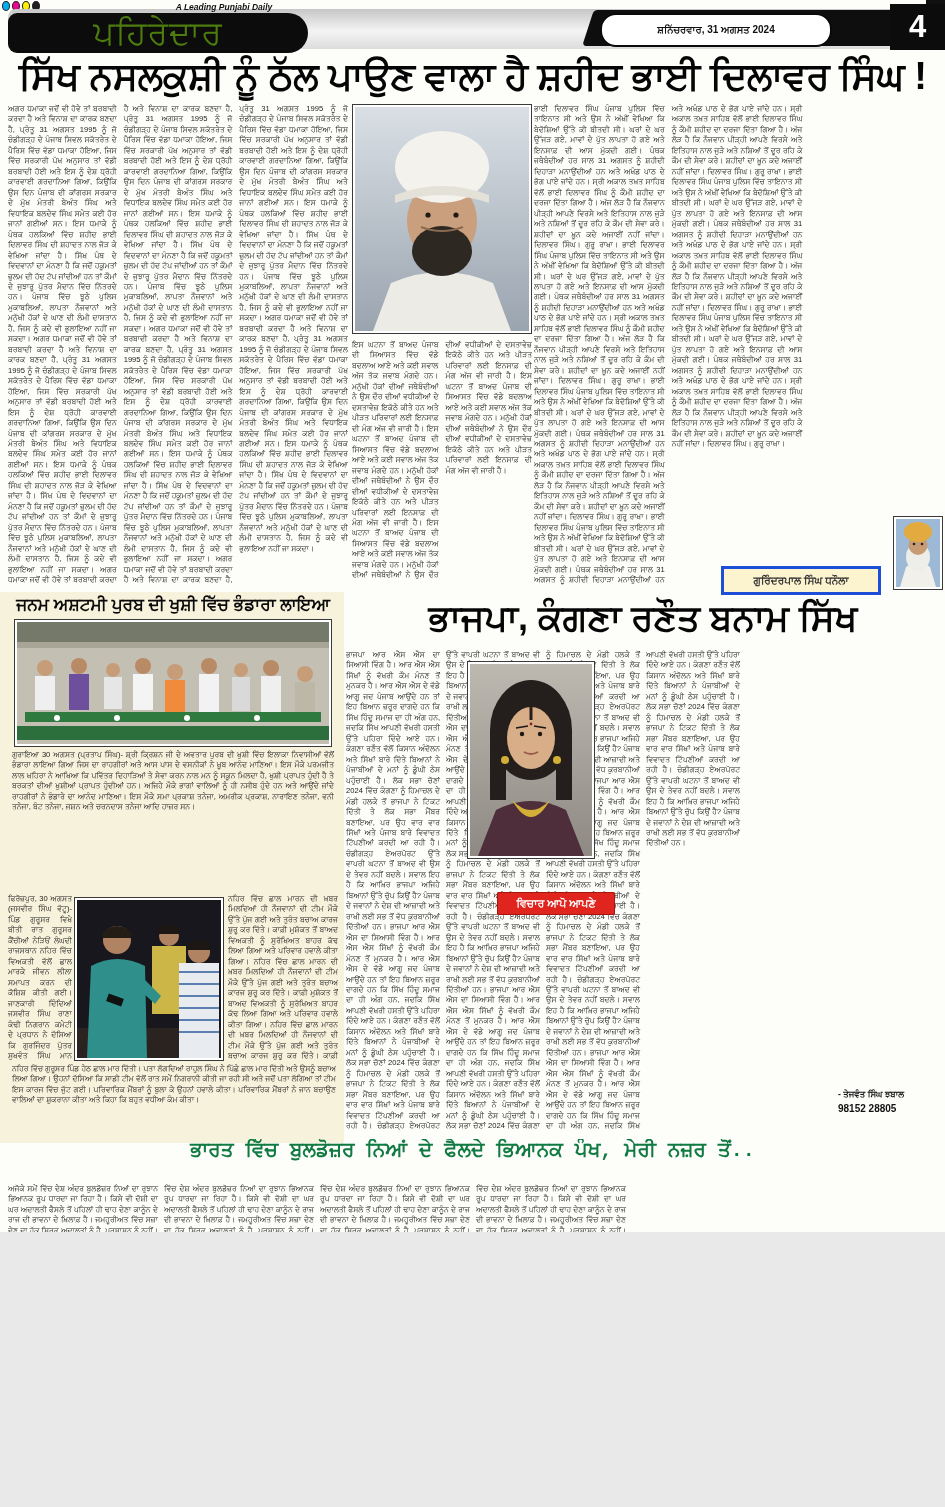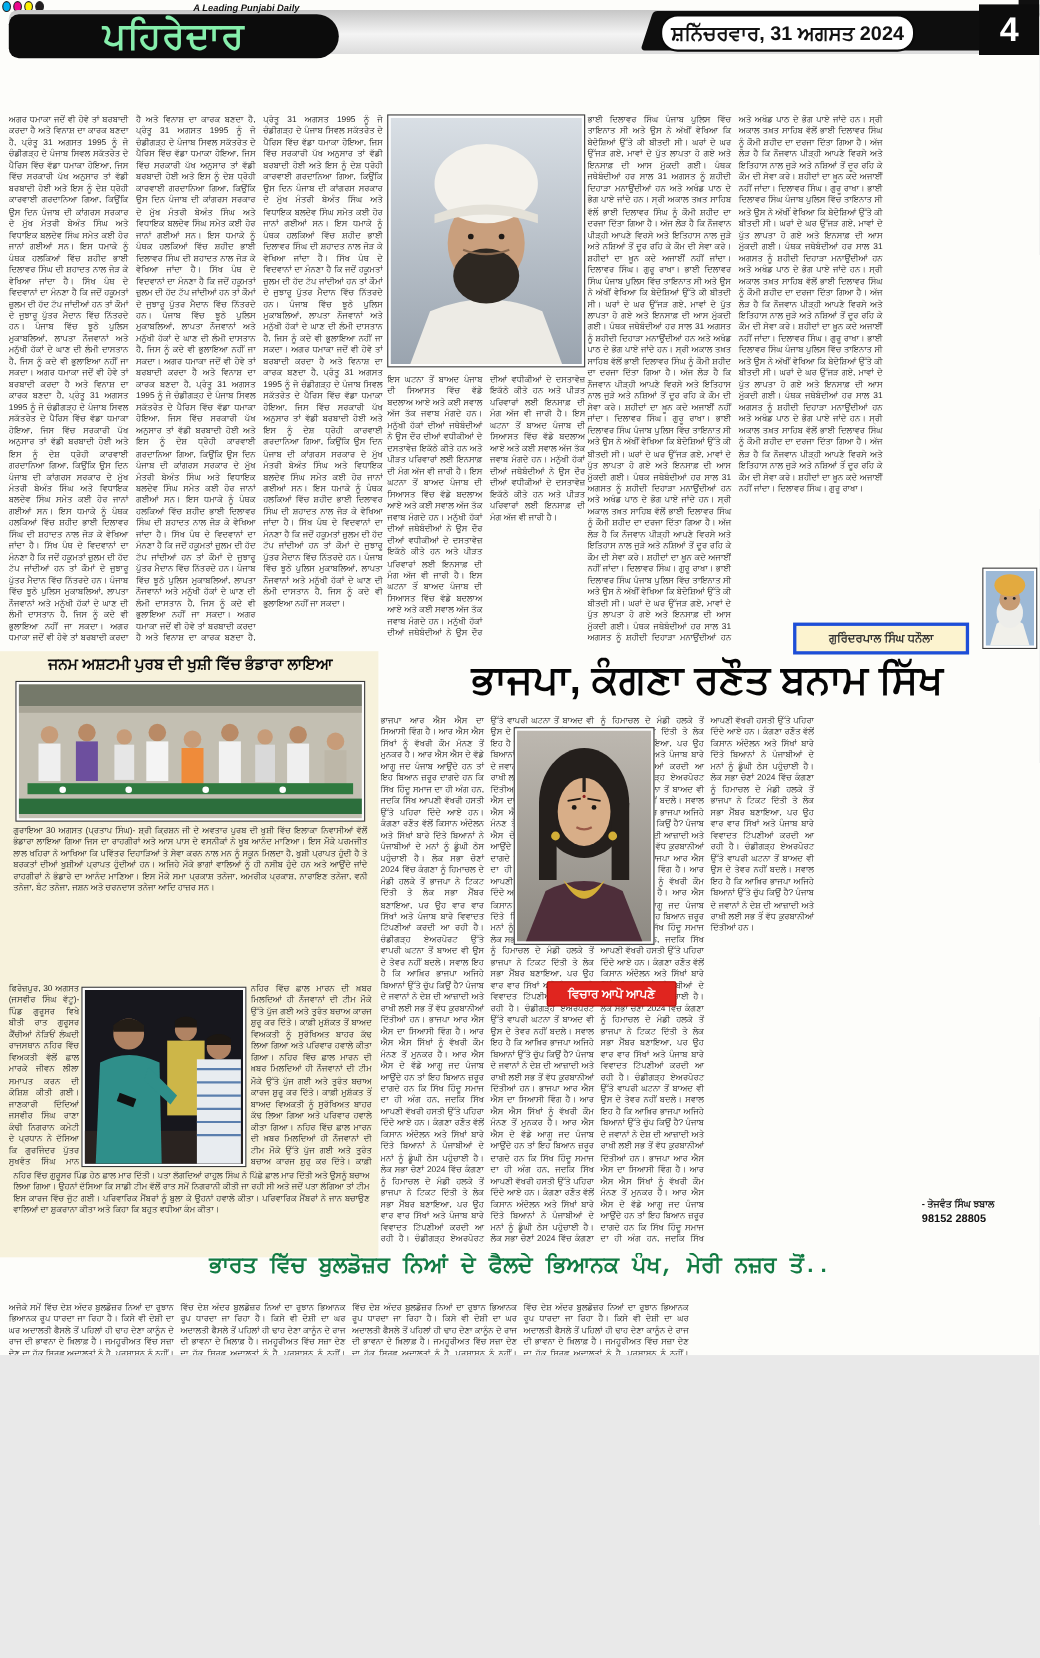--- a/index.html
+++ b/index.html
@@ -12,25 +12,25 @@
   .c6{column-count:6;column-gap:6px;}
   .photo{border:1px solid #3a3a3a;background:#fff;padding:2px;box-sizing:border-box;}
   .photo svg{display:block;width:100%;height:100%;}
   
   .corner-tr{right:0;top:0;width:19px;height:15px;background:#101010;}
   .corner-tl{left:2px;top:1px;display:flex;gap:2px;}
   .mini-dot{width:6px;height:8px;border-radius:50%;border:1px solid #222;}
   .band{left:8px;top:9px;width:930px;height:40px;border-radius:8px;
         background:linear-gradient(180deg,#c6c6c6,#f4f4f4 55%,#dcdcdc);}
   .masthead{left:8px;top:13px;width:300px;height:40px;background:#0c0c0c;border-radius:10px 22px 22px 10px;
-            display:flex;align-items:center;justify-content:center;color:#86efac;font-size:33px;font-weight:700;letter-spacing:1px;}
+            display:flex;align-items:center;justify-content:center;color:#4d7c0f;font-size:33px;font-weight:400;letter-spacing:1px;}
   .tagline{left:138px;top:2px;width:172px;text-align:center;font-size:8.5px;font-style:italic;font-weight:700;color:#111;}
   .date-slant{left:588px;top:10px;width:352px;height:36px;background:#0e0e0e;transform:skewX(-18deg);border-radius:4px;}
   .date-pill{left:600px;top:13px;width:228px;height:30px;background:#fff;border:2px solid #0a0a0a;border-radius:16px;
-             display:flex;align-items:center;justify-content:center;font-size:18px;font-weight:700;color:#111;}
+             display:flex;align-items:center;justify-content:center;font-size:10px;font-weight:700;color:#111;}
   .page-box{left:890px;top:4px;width:55px;height:46px;background:#0c0c0c;display:flex;align-items:center;justify-content:center;
             color:#fff;font-size:31px;font-weight:800;}
   .h1{left:10px;top:55px;width:925px;height:47px;font-size:38px;font-weight:800;text-align:center;
       letter-spacing:-0.5px;color:#050505;white-space:nowrap;overflow:hidden;}
   
   .lc-bg{left:0;top:592px;width:344px;height:551px;background:#f7f2dc;}
   .h-sub{font-weight:800;text-align:center;color:#0a0a0a;}
   .byline-box{background:#fcf3cf;border:3px solid #1d4ed8;display:flex;align-items:center;justify-content:center;
               font-size:10.5px;font-weight:700;color:#333;}
   .k-h{left:345px;top:597px;width:596px;height:48px;font-size:36px;font-weight:800;text-align:center;color:#050505;white-space:nowrap;overflow:hidden;}
@@ -61,20 +61,21 @@
   </div>
   <div class="abs corner-tr"></div>
 
   <div class="abs band"></div>
   <div class="abs tagline">A Leading Punjabi Daily</div>
   <div class="abs masthead">ਪਹਿਰੇਦਾਰ</div>
   <div class="abs date-slant"></div>
   <div class="abs date-pill">ਸ਼ਨਿੱਚਰਵਾਰ, 31 ਅਗਸਤ 2024</div>
   <div class="abs page-box">4</div>
 
+  <div class="abs h1">ਸਿੱਖ ਨਸਲਕੁਸ਼ੀ ਨੂੰ ਠੱਲ ਪਾਉਣ ਵਾਲਾ ਹੈ ਸ਼ਹੀਦ ਭਾਈ ਦਿਲਾਵਰ ਸਿੰਘ !</div>
 
   <div class="abs txt c3" style="left:8px;top:104px;width:340px;height:482px;">ਅਗਰ ਧਮਾਕਾ ਜਦੋਂ ਵੀ ਹੋਵੇ ਤਾਂ ਬਰਬਾਦੀ ਕਰਦਾ ਹੈ ਅਤੇ ਵਿਨਾਸ਼ ਦਾ ਕਾਰਕ ਬਣਦਾ ਹੈ, ਪ੍ਰੰਤੂ 31 ਅਗਸਤ 1995 ਨੂੰ ਜੋ ਚੰਡੀਗੜ੍ਹ ਦੇ ਪੰਜਾਬ ਸਿਵਲ ਸਕੱਤਰੇਤ ਦੇ ਪੈਰਿਸ ਵਿੱਚ ਵੱਡਾ ਧਮਾਕਾ ਹੋਇਆ, ਜਿਸ ਵਿੱਚ ਸਰਕਾਰੀ ਪੱਖ ਅਨੁਸਾਰ ਤਾਂ ਵੱਡੀ ਬਰਬਾਦੀ ਹੋਈ ਅਤੇ ਇਸ ਨੂੰ ਦੇਸ਼ ਧ੍ਰੋਹੀ ਕਾਰਵਾਈ ਗਰਦਾਨਿਆ ਗਿਆ, ਕਿਉਂਕਿ ਉਸ ਦਿਨ ਪੰਜਾਬ ਦੀ ਕਾਂਗਰਸ ਸਰਕਾਰ ਦੇ ਮੁੱਖ ਮੰਤਰੀ ਬੇਅੰਤ ਸਿੰਘ ਅਤੇ ਵਿਧਾਇਕ ਬਲਦੇਵ ਸਿੰਘ ਸਮੇਤ ਕਈ ਹੋਰ ਜਾਨਾਂ ਗਈਆਂ ਸਨ। ਇਸ ਧਮਾਕੇ ਨੂੰ ਪੰਥਕ ਹਲਕਿਆਂ ਵਿੱਚ ਸ਼ਹੀਦ ਭਾਈ ਦਿਲਾਵਰ ਸਿੰਘ ਦੀ ਸ਼ਹਾਦਤ ਨਾਲ ਜੋੜ ਕੇ ਵੇਖਿਆ ਜਾਂਦਾ ਹੈ। ਸਿੱਖ ਪੰਥ ਦੇ ਵਿਦਵਾਨਾਂ ਦਾ ਮੰਨਣਾ ਹੈ ਕਿ ਜਦੋਂ ਹਕੂਮਤਾਂ ਜ਼ੁਲਮ ਦੀ ਹੱਦ ਟੱਪ ਜਾਂਦੀਆਂ ਹਨ ਤਾਂ ਕੌਮਾਂ ਦੇ ਜੁਝਾਰੂ ਪੁੱਤਰ ਮੈਦਾਨ ਵਿੱਚ ਨਿੱਤਰਦੇ ਹਨ। ਪੰਜਾਬ ਵਿੱਚ ਝੂਠੇ ਪੁਲਿਸ ਮੁਕਾਬਲਿਆਂ, ਲਾਪਤਾ ਨੌਜਵਾਨਾਂ ਅਤੇ ਮਨੁੱਖੀ ਹੱਕਾਂ ਦੇ ਘਾਣ ਦੀ ਲੰਮੀ ਦਾਸਤਾਨ ਹੈ, ਜਿਸ ਨੂੰ ਕਦੇ ਵੀ ਭੁਲਾਇਆ ਨਹੀਂ ਜਾ ਸਕਦਾ। ਅਗਰ ਧਮਾਕਾ ਜਦੋਂ ਵੀ ਹੋਵੇ ਤਾਂ ਬਰਬਾਦੀ ਕਰਦਾ ਹੈ ਅਤੇ ਵਿਨਾਸ਼ ਦਾ ਕਾਰਕ ਬਣਦਾ ਹੈ, ਪ੍ਰੰਤੂ 31 ਅਗਸਤ 1995 ਨੂੰ ਜੋ ਚੰਡੀਗੜ੍ਹ ਦੇ ਪੰਜਾਬ ਸਿਵਲ ਸਕੱਤਰੇਤ ਦੇ ਪੈਰਿਸ ਵਿੱਚ ਵੱਡਾ ਧਮਾਕਾ ਹੋਇਆ, ਜਿਸ ਵਿੱਚ ਸਰਕਾਰੀ ਪੱਖ ਅਨੁਸਾਰ ਤਾਂ ਵੱਡੀ ਬਰਬਾਦੀ ਹੋਈ ਅਤੇ ਇਸ ਨੂੰ ਦੇਸ਼ ਧ੍ਰੋਹੀ ਕਾਰਵਾਈ ਗਰਦਾਨਿਆ ਗਿਆ, ਕਿਉਂਕਿ ਉਸ ਦਿਨ ਪੰਜਾਬ ਦੀ ਕਾਂਗਰਸ ਸਰਕਾਰ ਦੇ ਮੁੱਖ ਮੰਤਰੀ ਬੇਅੰਤ ਸਿੰਘ ਅਤੇ ਵਿਧਾਇਕ ਬਲਦੇਵ ਸਿੰਘ ਸਮੇਤ ਕਈ ਹੋਰ ਜਾਨਾਂ ਗਈਆਂ ਸਨ। ਇਸ ਧਮਾਕੇ ਨੂੰ ਪੰਥਕ ਹਲਕਿਆਂ ਵਿੱਚ ਸ਼ਹੀਦ ਭਾਈ ਦਿਲਾਵਰ ਸਿੰਘ ਦੀ ਸ਼ਹਾਦਤ ਨਾਲ ਜੋੜ ਕੇ ਵੇਖਿਆ ਜਾਂਦਾ ਹੈ। ਸਿੱਖ ਪੰਥ ਦੇ ਵਿਦਵਾਨਾਂ ਦਾ ਮੰਨਣਾ ਹੈ ਕਿ ਜਦੋਂ ਹਕੂਮਤਾਂ ਜ਼ੁਲਮ ਦੀ ਹੱਦ ਟੱਪ ਜਾਂਦੀਆਂ ਹਨ ਤਾਂ ਕੌਮਾਂ ਦੇ ਜੁਝਾਰੂ ਪੁੱਤਰ ਮੈਦਾਨ ਵਿੱਚ ਨਿੱਤਰਦੇ ਹਨ। ਪੰਜਾਬ ਵਿੱਚ ਝੂਠੇ ਪੁਲਿਸ ਮੁਕਾਬਲਿਆਂ, ਲਾਪਤਾ ਨੌਜਵਾਨਾਂ ਅਤੇ ਮਨੁੱਖੀ ਹੱਕਾਂ ਦੇ ਘਾਣ ਦੀ ਲੰਮੀ ਦਾਸਤਾਨ ਹੈ, ਜਿਸ ਨੂੰ ਕਦੇ ਵੀ ਭੁਲਾਇਆ ਨਹੀਂ ਜਾ ਸਕਦਾ। ਅਗਰ ਧਮਾਕਾ ਜਦੋਂ ਵੀ ਹੋਵੇ ਤਾਂ ਬਰਬਾਦੀ ਕਰਦਾ ਹੈ ਅਤੇ ਵਿਨਾਸ਼ ਦਾ ਕਾਰਕ ਬਣਦਾ ਹੈ, ਪ੍ਰੰਤੂ 31 ਅਗਸਤ 1995 ਨੂੰ ਜੋ ਚੰਡੀਗੜ੍ਹ ਦੇ ਪੰਜਾਬ ਸਿਵਲ ਸਕੱਤਰੇਤ ਦੇ ਪੈਰਿਸ ਵਿੱਚ ਵੱਡਾ ਧਮਾਕਾ ਹੋਇਆ, ਜਿਸ ਵਿੱਚ ਸਰਕਾਰੀ ਪੱਖ ਅਨੁਸਾਰ ਤਾਂ ਵੱਡੀ ਬਰਬਾਦੀ ਹੋਈ ਅਤੇ ਇਸ ਨੂੰ ਦੇਸ਼ ਧ੍ਰੋਹੀ ਕਾਰਵਾਈ ਗਰਦਾਨਿਆ ਗਿਆ, ਕਿਉਂਕਿ ਉਸ ਦਿਨ ਪੰਜਾਬ ਦੀ ਕਾਂਗਰਸ ਸਰਕਾਰ ਦੇ ਮੁੱਖ ਮੰਤਰੀ ਬੇਅੰਤ ਸਿੰਘ ਅਤੇ ਵਿਧਾਇਕ ਬਲਦੇਵ ਸਿੰਘ ਸਮੇਤ ਕਈ ਹੋਰ ਜਾਨਾਂ ਗਈਆਂ ਸਨ। ਇਸ ਧਮਾਕੇ ਨੂੰ ਪੰਥਕ ਹਲਕਿਆਂ ਵਿੱਚ ਸ਼ਹੀਦ ਭਾਈ ਦਿਲਾਵਰ ਸਿੰਘ ਦੀ ਸ਼ਹਾਦਤ ਨਾਲ ਜੋੜ ਕੇ ਵੇਖਿਆ ਜਾਂਦਾ ਹੈ। ਸਿੱਖ ਪੰਥ ਦੇ ਵਿਦਵਾਨਾਂ ਦਾ ਮੰਨਣਾ ਹੈ ਕਿ ਜਦੋਂ ਹਕੂਮਤਾਂ ਜ਼ੁਲਮ ਦੀ ਹੱਦ ਟੱਪ ਜਾਂਦੀਆਂ ਹਨ ਤਾਂ ਕੌਮਾਂ ਦੇ ਜੁਝਾਰੂ ਪੁੱਤਰ ਮੈਦਾਨ ਵਿੱਚ ਨਿੱਤਰਦੇ ਹਨ। ਪੰਜਾਬ ਵਿੱਚ ਝੂਠੇ ਪੁਲਿਸ ਮੁਕਾਬਲਿਆਂ, ਲਾਪਤਾ ਨੌਜਵਾਨਾਂ ਅਤੇ ਮਨੁੱਖੀ ਹੱਕਾਂ ਦੇ ਘਾਣ ਦੀ ਲੰਮੀ ਦਾਸਤਾਨ ਹੈ, ਜਿਸ ਨੂੰ ਕਦੇ ਵੀ ਭੁਲਾਇਆ ਨਹੀਂ ਜਾ ਸਕਦਾ। ਅਗਰ ਧਮਾਕਾ ਜਦੋਂ ਵੀ ਹੋਵੇ ਤਾਂ ਬਰਬਾਦੀ ਕਰਦਾ ਹੈ ਅਤੇ ਵਿਨਾਸ਼ ਦਾ ਕਾਰਕ ਬਣਦਾ ਹੈ, ਪ੍ਰੰਤੂ 31 ਅਗਸਤ 1995 ਨੂੰ ਜੋ ਚੰਡੀਗੜ੍ਹ ਦੇ ਪੰਜਾਬ ਸਿਵਲ ਸਕੱਤਰੇਤ ਦੇ ਪੈਰਿਸ ਵਿੱਚ ਵੱਡਾ ਧਮਾਕਾ ਹੋਇਆ, ਜਿਸ ਵਿੱਚ ਸਰਕਾਰੀ ਪੱਖ ਅਨੁਸਾਰ ਤਾਂ ਵੱਡੀ ਬਰਬਾਦੀ ਹੋਈ ਅਤੇ ਇਸ ਨੂੰ ਦੇਸ਼ ਧ੍ਰੋਹੀ ਕਾਰਵਾਈ ਗਰਦਾਨਿਆ ਗਿਆ, ਕਿਉਂਕਿ ਉਸ ਦਿਨ ਪੰਜਾਬ ਦੀ ਕਾਂਗਰਸ ਸਰਕਾਰ ਦੇ ਮੁੱਖ ਮੰਤਰੀ ਬੇਅੰਤ ਸਿੰਘ ਅਤੇ ਵਿਧਾਇਕ ਬਲਦੇਵ ਸਿੰਘ ਸਮੇਤ ਕਈ ਹੋਰ ਜਾਨਾਂ ਗਈਆਂ ਸਨ। ਇਸ ਧਮਾਕੇ ਨੂੰ ਪੰਥਕ ਹਲਕਿਆਂ ਵਿੱਚ ਸ਼ਹੀਦ ਭਾਈ ਦਿਲਾਵਰ ਸਿੰਘ ਦੀ ਸ਼ਹਾਦਤ ਨਾਲ ਜੋੜ ਕੇ ਵੇਖਿਆ ਜਾਂਦਾ ਹੈ। ਸਿੱਖ ਪੰਥ ਦੇ ਵਿਦਵਾਨਾਂ ਦਾ ਮੰਨਣਾ ਹੈ ਕਿ ਜਦੋਂ ਹਕੂਮਤਾਂ ਜ਼ੁਲਮ ਦੀ ਹੱਦ ਟੱਪ ਜਾਂਦੀਆਂ ਹਨ ਤਾਂ ਕੌਮਾਂ ਦੇ ਜੁਝਾਰੂ ਪੁੱਤਰ ਮੈਦਾਨ ਵਿੱਚ ਨਿੱਤਰਦੇ ਹਨ। ਪੰਜਾਬ ਵਿੱਚ ਝੂਠੇ ਪੁਲਿਸ ਮੁਕਾਬਲਿਆਂ, ਲਾਪਤਾ ਨੌਜਵਾਨਾਂ ਅਤੇ ਮਨੁੱਖੀ ਹੱਕਾਂ ਦੇ ਘਾਣ ਦੀ ਲੰਮੀ ਦਾਸਤਾਨ ਹੈ, ਜਿਸ ਨੂੰ ਕਦੇ ਵੀ ਭੁਲਾਇਆ ਨਹੀਂ ਜਾ ਸਕਦਾ। ਅਗਰ ਧਮਾਕਾ ਜਦੋਂ ਵੀ ਹੋਵੇ ਤਾਂ ਬਰਬਾਦੀ ਕਰਦਾ ਹੈ ਅਤੇ ਵਿਨਾਸ਼ ਦਾ ਕਾਰਕ ਬਣਦਾ ਹੈ, ਪ੍ਰੰਤੂ 31 ਅਗਸਤ 1995 ਨੂੰ ਜੋ ਚੰਡੀਗੜ੍ਹ ਦੇ ਪੰਜਾਬ ਸਿਵਲ ਸਕੱਤਰੇਤ ਦੇ ਪੈਰਿਸ ਵਿੱਚ ਵੱਡਾ ਧਮਾਕਾ ਹੋਇਆ, ਜਿਸ ਵਿੱਚ ਸਰਕਾਰੀ ਪੱਖ ਅਨੁਸਾਰ ਤਾਂ ਵੱਡੀ ਬਰਬਾਦੀ ਹੋਈ ਅਤੇ ਇਸ ਨੂੰ ਦੇਸ਼ ਧ੍ਰੋਹੀ ਕਾਰਵਾਈ ਗਰਦਾਨਿਆ ਗਿਆ, ਕਿਉਂਕਿ ਉਸ ਦਿਨ ਪੰਜਾਬ ਦੀ ਕਾਂਗਰਸ ਸਰਕਾਰ ਦੇ ਮੁੱਖ ਮੰਤਰੀ ਬੇਅੰਤ ਸਿੰਘ ਅਤੇ ਵਿਧਾਇਕ ਬਲਦੇਵ ਸਿੰਘ ਸਮੇਤ ਕਈ ਹੋਰ ਜਾਨਾਂ ਗਈਆਂ ਸਨ। ਇਸ ਧਮਾਕੇ ਨੂੰ ਪੰਥਕ ਹਲਕਿਆਂ ਵਿੱਚ ਸ਼ਹੀਦ ਭਾਈ ਦਿਲਾਵਰ ਸਿੰਘ ਦੀ ਸ਼ਹਾਦਤ ਨਾਲ ਜੋੜ ਕੇ ਵੇਖਿਆ ਜਾਂਦਾ ਹੈ। ਸਿੱਖ ਪੰਥ ਦੇ ਵਿਦਵਾਨਾਂ ਦਾ ਮੰਨਣਾ ਹੈ ਕਿ ਜਦੋਂ ਹਕੂਮਤਾਂ ਜ਼ੁਲਮ ਦੀ ਹੱਦ ਟੱਪ ਜਾਂਦੀਆਂ ਹਨ ਤਾਂ ਕੌਮਾਂ ਦੇ ਜੁਝਾਰੂ ਪੁੱਤਰ ਮੈਦਾਨ ਵਿੱਚ ਨਿੱਤਰਦੇ ਹਨ। ਪੰਜਾਬ ਵਿੱਚ ਝੂਠੇ ਪੁਲਿਸ ਮੁਕਾਬਲਿਆਂ, ਲਾਪਤਾ ਨੌਜਵਾਨਾਂ ਅਤੇ ਮਨੁੱਖੀ ਹੱਕਾਂ ਦੇ ਘਾਣ ਦੀ ਲੰਮੀ ਦਾਸਤਾਨ ਹੈ, ਜਿਸ ਨੂੰ ਕਦੇ ਵੀ ਭੁਲਾਇਆ ਨਹੀਂ ਜਾ ਸਕਦਾ। ਅਗਰ ਧਮਾਕਾ ਜਦੋਂ ਵੀ ਹੋਵੇ ਤਾਂ ਬਰਬਾਦੀ ਕਰਦਾ ਹੈ ਅਤੇ ਵਿਨਾਸ਼ ਦਾ ਕਾਰਕ ਬਣਦਾ ਹੈ, ਪ੍ਰੰਤੂ 31 ਅਗਸਤ 1995 ਨੂੰ ਜੋ ਚੰਡੀਗੜ੍ਹ ਦੇ ਪੰਜਾਬ ਸਿਵਲ ਸਕੱਤਰੇਤ ਦੇ ਪੈਰਿਸ ਵਿੱਚ ਵੱਡਾ ਧਮਾਕਾ ਹੋਇਆ, ਜਿਸ ਵਿੱਚ ਸਰਕਾਰੀ ਪੱਖ ਅਨੁਸਾਰ ਤਾਂ ਵੱਡੀ ਬਰਬਾਦੀ ਹੋਈ ਅਤੇ ਇਸ ਨੂੰ ਦੇਸ਼ ਧ੍ਰੋਹੀ ਕਾਰਵਾਈ ਗਰਦਾਨਿਆ ਗਿਆ, ਕਿਉਂਕਿ ਉਸ ਦਿਨ ਪੰਜਾਬ ਦੀ ਕਾਂਗਰਸ ਸਰਕਾਰ ਦੇ ਮੁੱਖ ਮੰਤਰੀ ਬੇਅੰਤ ਸਿੰਘ ਅਤੇ ਵਿਧਾਇਕ ਬਲਦੇਵ ਸਿੰਘ ਸਮੇਤ ਕਈ ਹੋਰ ਜਾਨਾਂ ਗਈਆਂ ਸਨ। ਇਸ ਧਮਾਕੇ ਨੂੰ ਪੰਥਕ ਹਲਕਿਆਂ ਵਿੱਚ ਸ਼ਹੀਦ ਭਾਈ ਦਿਲਾਵਰ ਸਿੰਘ ਦੀ ਸ਼ਹਾਦਤ ਨਾਲ ਜੋੜ ਕੇ ਵੇਖਿਆ ਜਾਂਦਾ ਹੈ। ਸਿੱਖ ਪੰਥ ਦੇ ਵਿਦਵਾਨਾਂ ਦਾ ਮੰਨਣਾ ਹੈ ਕਿ ਜਦੋਂ ਹਕੂਮਤਾਂ ਜ਼ੁਲਮ ਦੀ ਹੱਦ ਟੱਪ ਜਾਂਦੀਆਂ ਹਨ ਤਾਂ ਕੌਮਾਂ ਦੇ ਜੁਝਾਰੂ ਪੁੱਤਰ ਮੈਦਾਨ ਵਿੱਚ ਨਿੱਤਰਦੇ ਹਨ। ਪੰਜਾਬ ਵਿੱਚ ਝੂਠੇ ਪੁਲਿਸ ਮੁਕਾਬਲਿਆਂ, ਲਾਪਤਾ ਨੌਜਵਾਨਾਂ ਅਤੇ ਮਨੁੱਖੀ ਹੱਕਾਂ ਦੇ ਘਾਣ ਦੀ ਲੰਮੀ ਦਾਸਤਾਨ ਹੈ, ਜਿਸ ਨੂੰ ਕਦੇ ਵੀ ਭੁਲਾਇਆ ਨਹੀਂ ਜਾ ਸਕਦਾ।</div>
 
   <div class="abs photo" style="left:352px;top:104px;width:180px;height:230px;">
     <svg viewBox="0 0 174 224" preserveAspectRatio="none">
       <defs>
           <linearGradient id="g1" x1="0" y1="0" x2="0" y2="1">
         <stop offset="0" stop-color="#d9dfe5"></stop>
             <stop offset="1" stop-color="#9aa4af"></stop>
           </linearGradient>
@@ -104,21 +105,21 @@
       <ellipse cx="22" cy="13" rx="14" ry="10" fill="#e3aa3f"></ellipse>
       <circle cx="18" cy="25" r="1.3" fill="#222"></circle>
         <circle cx="26" cy="25" r="1.3" fill="#222"></circle>
     </svg>
   </div>
 
   <div class="abs byline-box" style="left:721px;top:566px;width:154px;height:23px;">ਗੁਰਿੰਦਰਪਾਲ ਸਿੰਘ ਧਨੌਲਾ</div>
 
   <div class="abs lc-bg"></div>
 
-  <div class="abs h-sub" style="left:8px;top:595px;width:330px;height:22px;font-size:14px;">ਜਨਮ ਅਸ਼ਟਮੀ ਪੁਰਬ ਦੀ ਖੁਸ਼ੀ ਵਿੱਚ ਭੰਡਾਰਾ ਲਾਇਆ</div>
+  <div class="abs h-sub" style="left:8px;top:595px;width:330px;height:22px;font-size:17px;">ਜਨਮ ਅਸ਼ਟਮੀ ਪੁਰਬ ਦੀ ਖੁਸ਼ੀ ਵਿੱਚ ਭੰਡਾਰਾ ਲਾਇਆ</div>
 
   <div class="abs photo" style="left:14px;top:619px;width:318px;height:128px;">
     <svg viewBox="0 0 312 122" preserveAspectRatio="none">
       <rect width="312" height="122" fill="#c3bfb2"></rect>
       <rect width="312" height="20" fill="#75796a"></rect>
       <rect y="20" width="312" height="6" fill="#a8a496"></rect>
       <g>
         <circle cx="28" cy="46" r="8" fill="#c79c79"></circle>
           <rect x="18" y="54" width="20" height="34" fill="#efefef"></rect>
         <circle cx="62" cy="44" r="8" fill="#b98a66"></circle>

